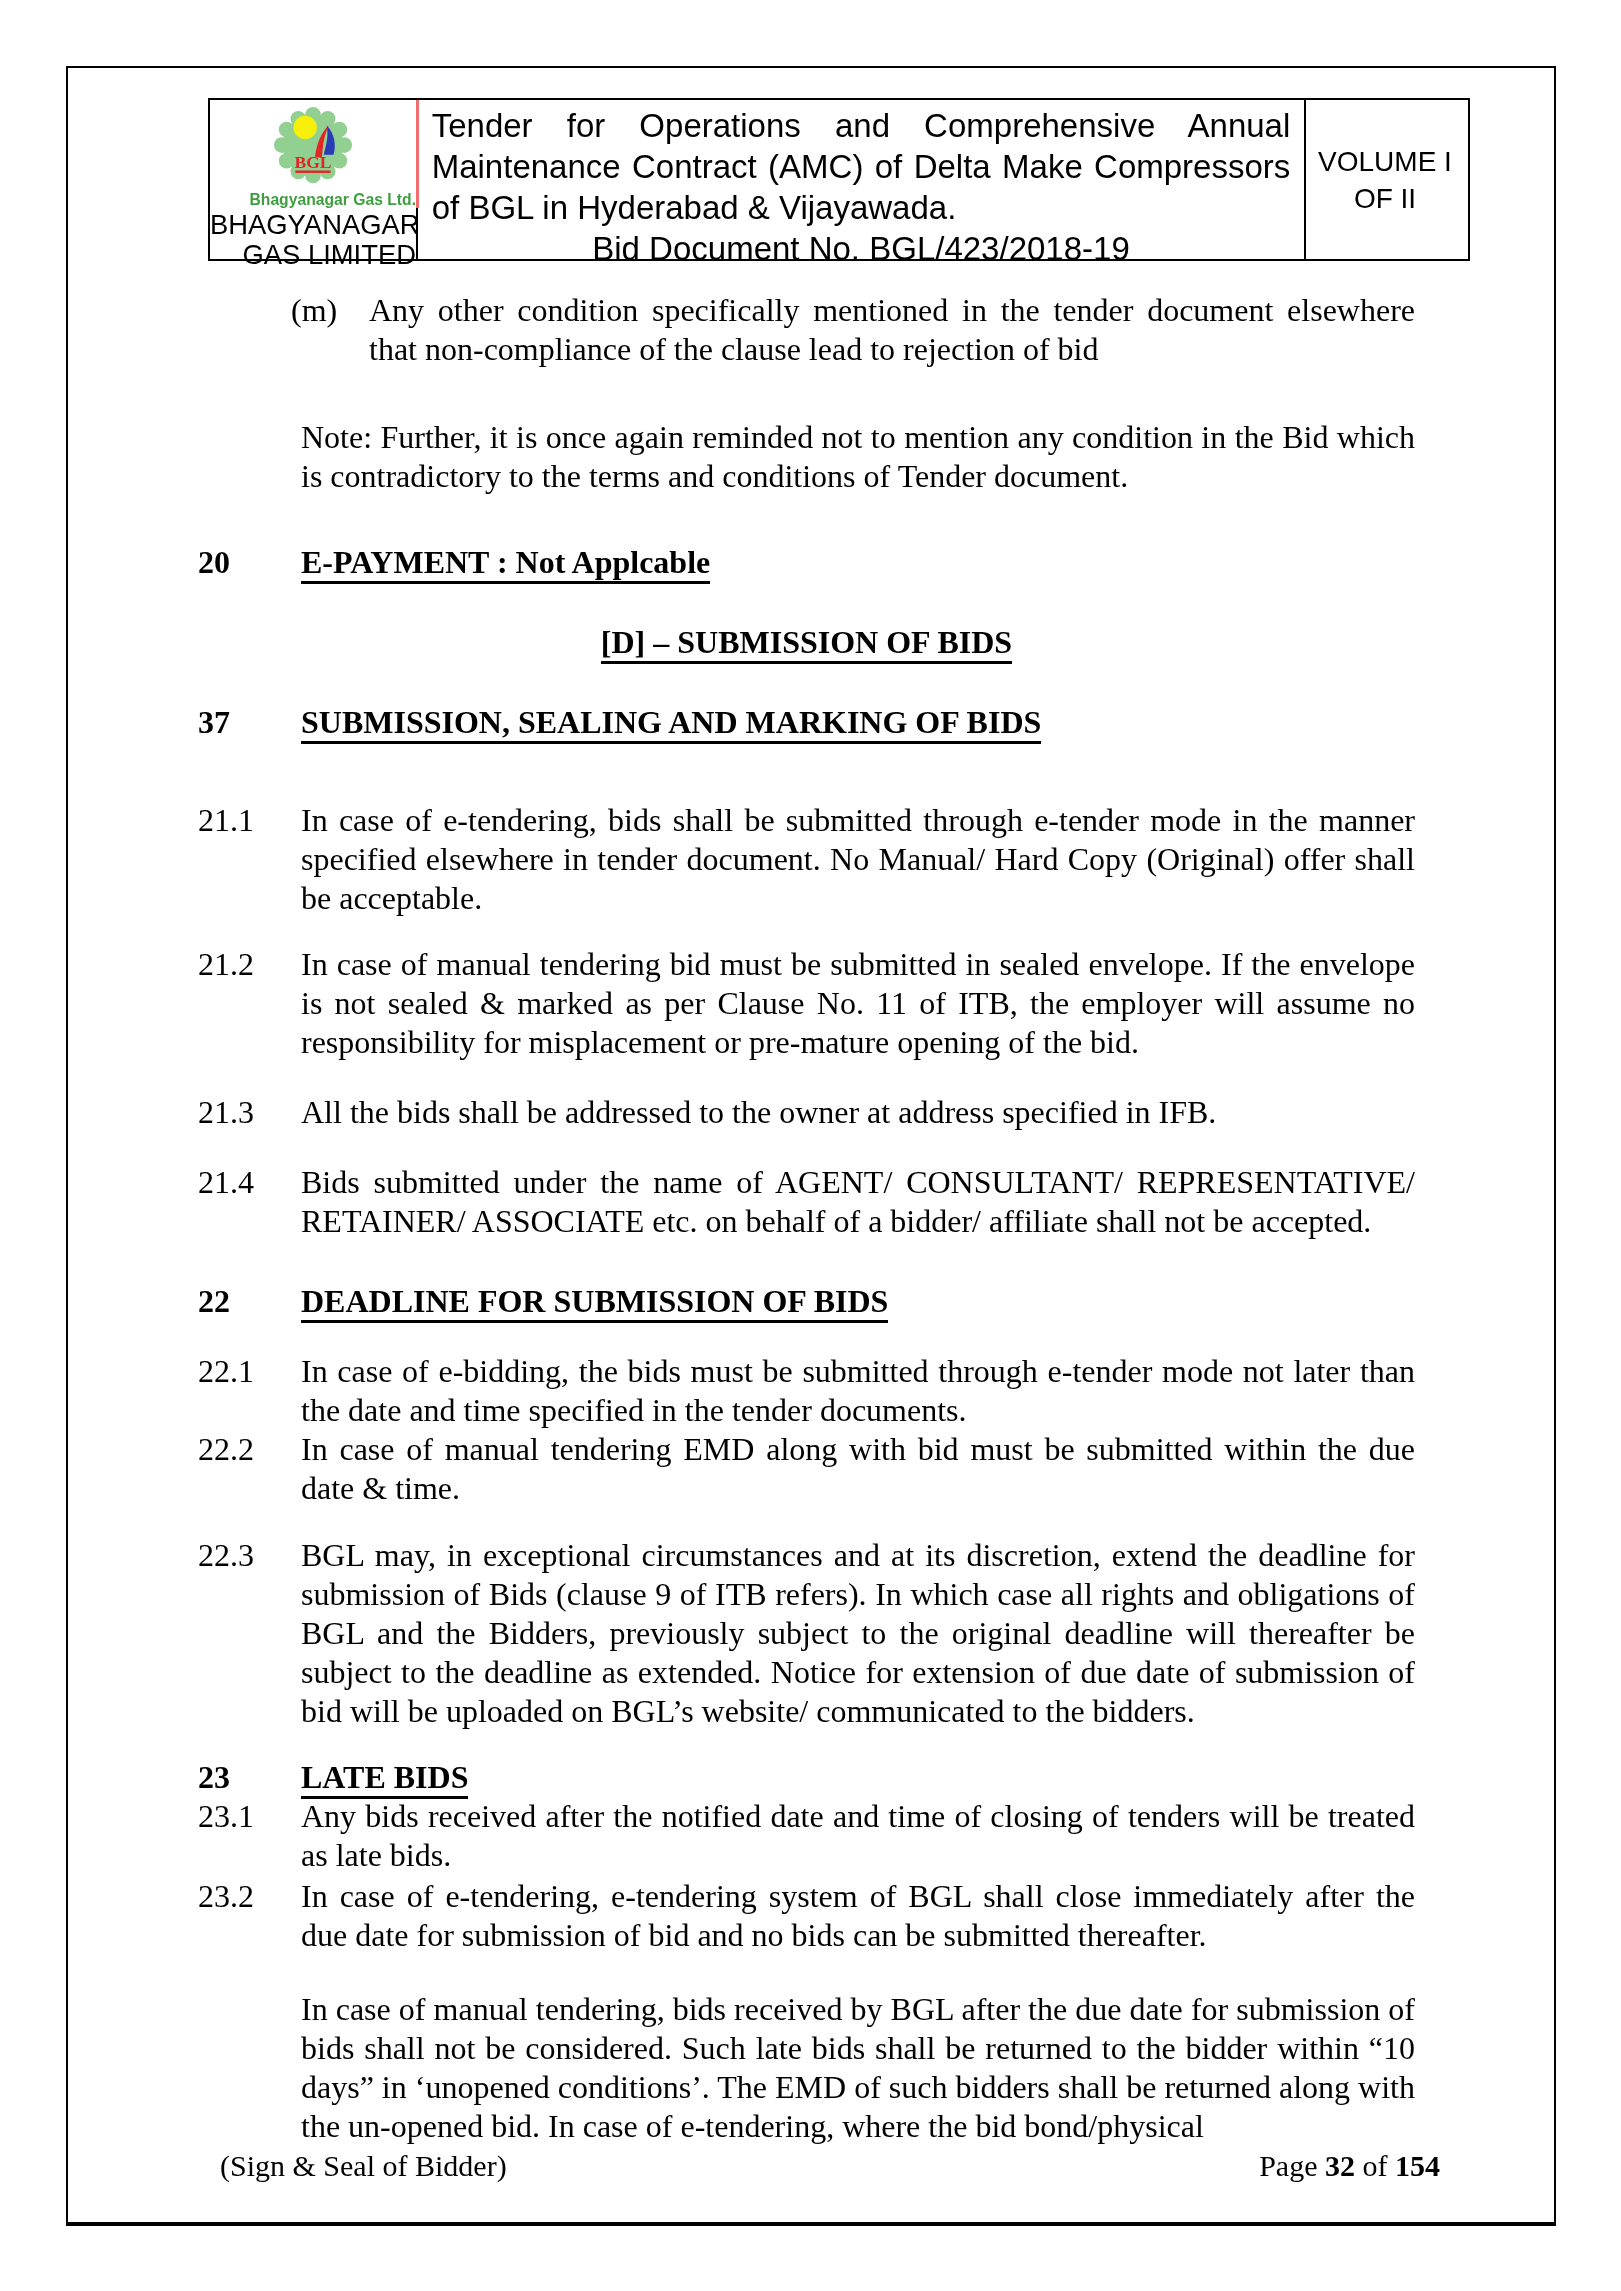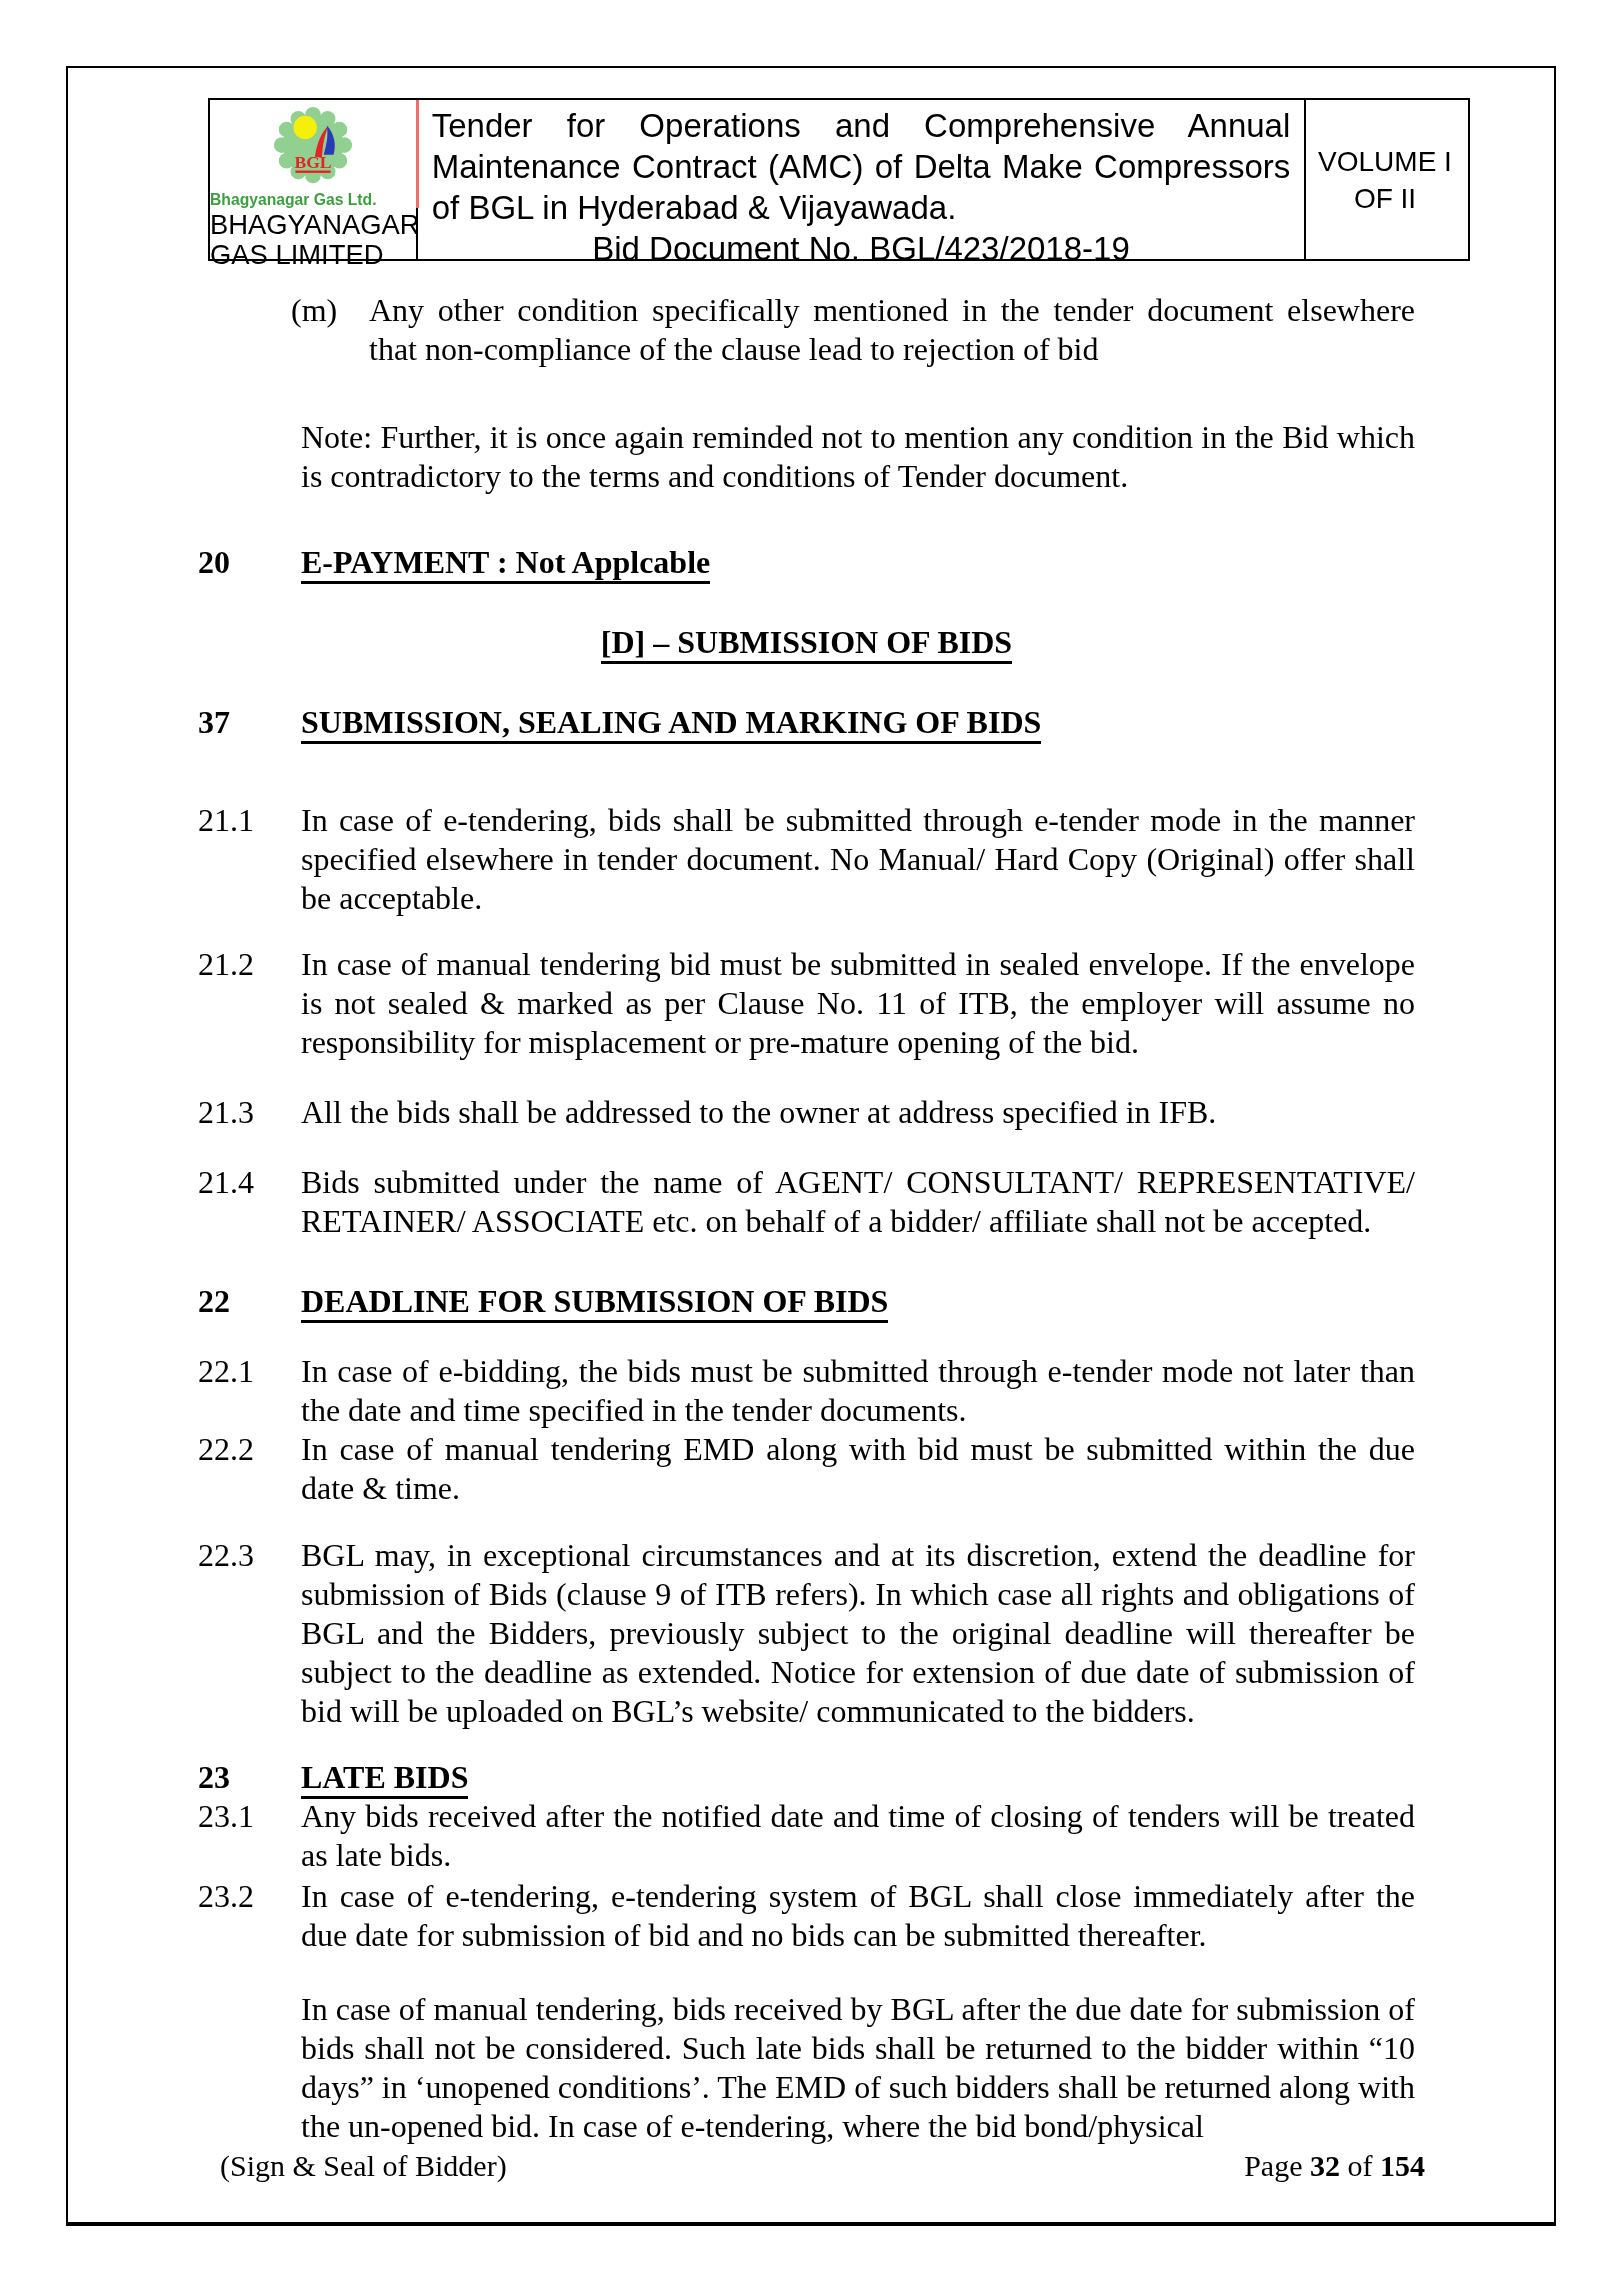--- a/index.html
+++ b/index.html
@@ -15,21 +15,21 @@
   }
   
   .header-table {
     position:relative; margin-left:140px; margin-top:30px;
     width:1262px; height:163px; display:flex;
     border:2px solid #000; font-family:"Liberation Sans", sans-serif;
   }
   .cell { border-right:2px solid #000; }
   .cell:last-child { border-right:none; }
   .logo-cell {
-    width:208px; position:relative; text-align:left; padding-top:5.9px;
+    width:208px; position:relative; text-align:right; padding-top:5.9px;
   }
   .logo-badge { display:block; margin:0 auto; }
   .logo-caption { font-size:15.7px; color:#3f9e3f; font-weight:bold; line-height:15.7px; }
   .company-name { font-size:27.4px; line-height:30px; color:#000; margin-top:2.9px; }
   .red-line {
     position:absolute; top:0; left:206px; width:2.9px; height:108px;
     background:#f26d6d;
   }
   .title-cell { width:888px; padding:4.9px 13.7px 0 13.7px; }
   .tender-title {
@@ -56,21 +56,21 @@
   .hline {
     font-weight:bold; border-bottom:3.9px solid #000; padding-bottom:1px;
   }
   .center-head { text-align:center; }
   
   .footer-left {
     position:absolute; left:152px; bottom:39px; font-size:30px;
     font-family:"Liberation Serif", serif;
   }
   .footer-right {
-    position:absolute; right:129px; bottom:39px; font-size:30px;
+    position:absolute; right:114px; bottom:39px; font-size:30px;
     font-family:"Liberation Serif", serif;
   }
 </style>
 </head>
 <body>
 
 <div class="page-border">
 
   <div class="header-table">
 

